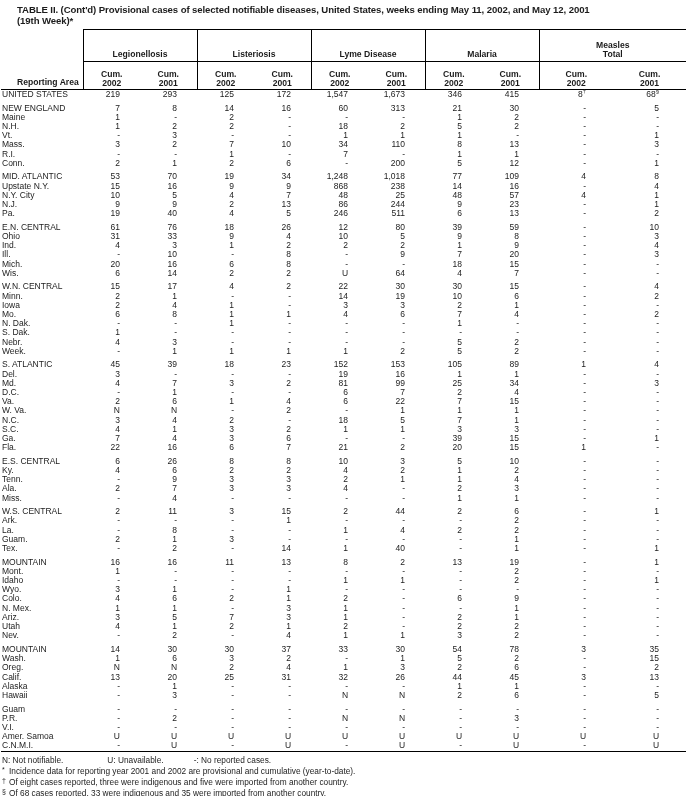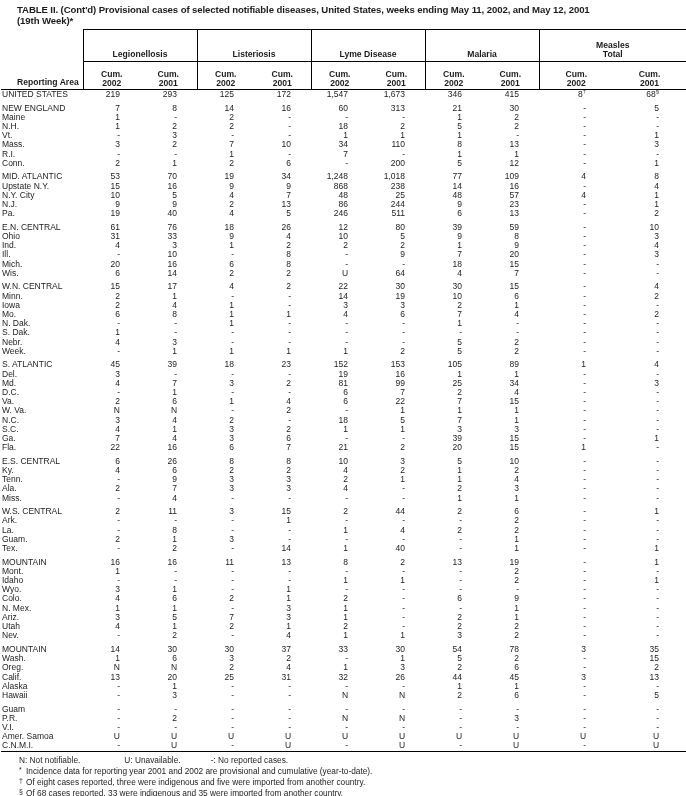--- a/index.html
+++ b/index.html
@@ -43,21 +43,21 @@
   }
   th.gstart { border-left: 1px solid #000; }
 
   td { font-size: 8.5px; line-height: 9.2px; height: 9.2px; vertical-align: bottom; white-space: nowrap; }
   td.area { text-align: left; padding-left: 1px; }
   td.num  { text-align: right; padding-right: 20px; }
   td.num:nth-child(10), td.num:nth-child(11) { padding-right: 27px; }
   td.num sup { font-size: 6px; line-height: 0; vertical-align: super; }
   tr.spacer td { height: 4.4px; }
 
-  .footnotes { padding: 3px 0 0 18px; font-size: 8.3px; line-height: 10px; }
+  .footnotes { padding: 3px 0 0 1px; font-size: 8.3px; line-height: 10px; }
   .legend span { display: inline-block; }
   .legend .l0 { width: 103px; }
   .legend .l1 { width: 84px; }
   .note .marker { display: inline-block; width: 7px; font-size: 7px; vertical-align: 2px; }
 </style>
 </head>
 <body>
 
 <div class="page">
 

